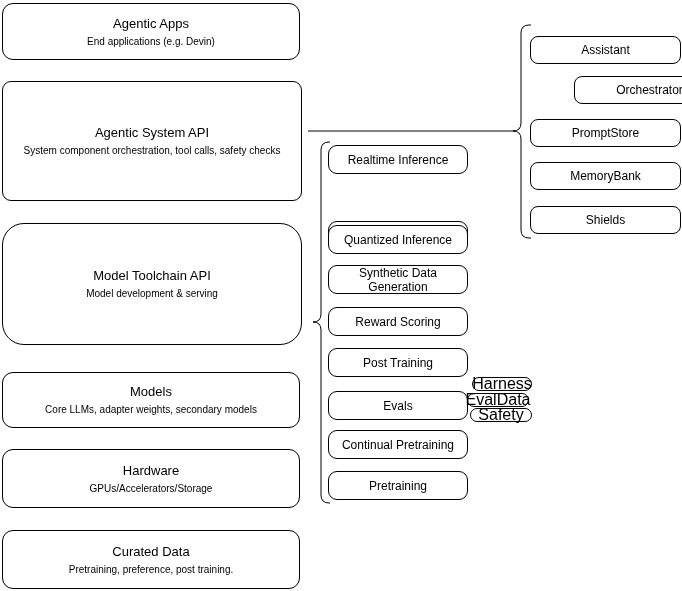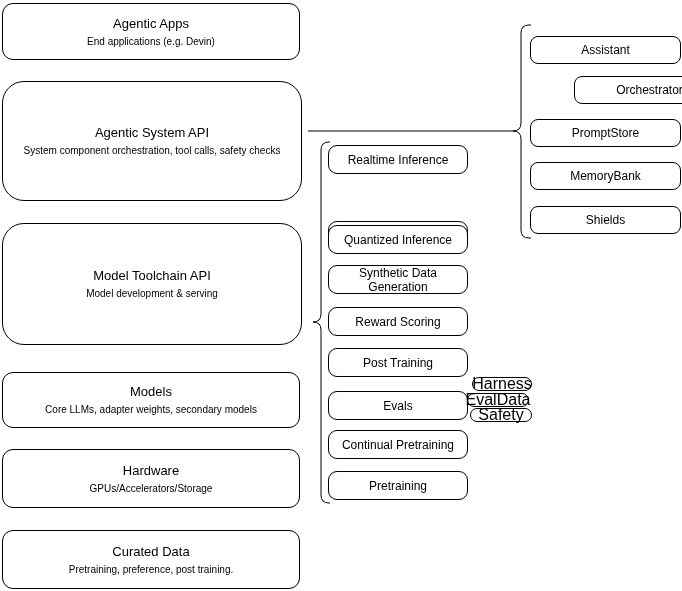--- a/index.html
+++ b/index.html
@@ -66,21 +66,21 @@
     <path d="M308 131 H514" fill="none" stroke="#000000" stroke-width="1"></path>
     <path d="M531 25 H529 Q521 25 521 33 V123 Q521 131 513 131 Q521 131 521 139 V230 Q521 238 529 238 H531" fill="none" stroke="#000000" stroke-width="1"></path>
     <path d="M330 142 H329 Q321 142 321 150 V314 Q321 322 313 322 Q321 322 321 330 V495 Q321 503 329 503 H330" fill="none" stroke="#000000" stroke-width="1"></path>
   </svg>
 
   <div class="box layer" style="left:2px; top:3px; width:298px; height:57px;">
     <div class="title">Agentic Apps</div>
     <div class="subtitle">End applications (e.g. Devin)</div>
   </div>
 
-  <div class="box layer big" style="left:2px; top:81px; width:300px; height:120px;">
+  <div class="box layer big" style="left:2px; top:81px; width:300px; height:120px;border-radius:9px;">
     <div class="title">Agentic System API</div>
     <div class="subtitle">System component orchestration, tool calls, safety checks</div>
   </div>
 
   <div class="box layer big" style="left:2px; top:223px; width:300px; height:122px;">
     <div class="title">Model Toolchain API</div>
     <div class="subtitle">Model development &amp; serving</div>
   </div>
 
   <div class="box layer" style="left:2px; top:372px; width:298px; height:56px;">

